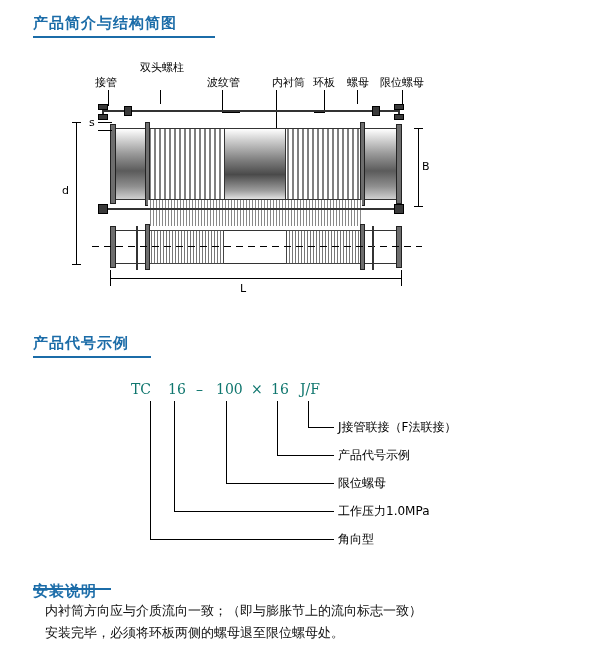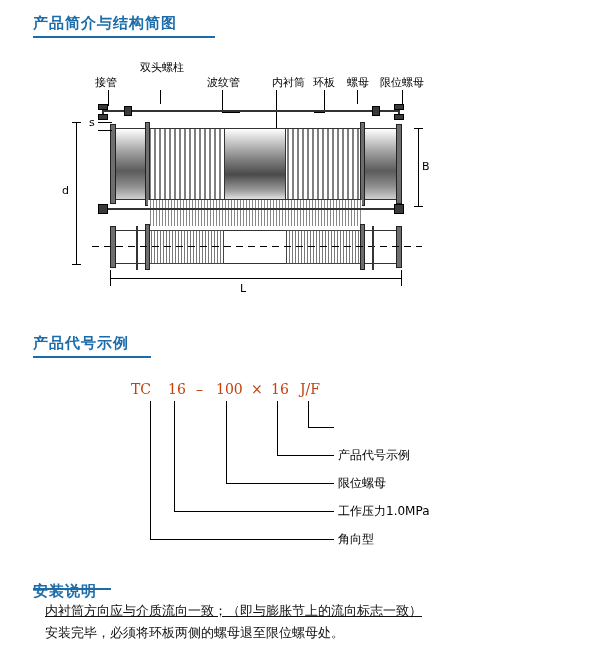--- a/index.html
+++ b/index.html
@@ -130,21 +130,21 @@
     position: absolute;
     left: 0;
     top: 375px;
     width: 600px;
     height: 165px;
   }
   .code-token {
     position: absolute;
     font-family: "DejaVu Serif", "Liberation Serif", serif;
     font-size: 14px;
-    color: #c2410c;
+    color: #0f766e;
     white-space: nowrap;
   }
   .code-desc {
     position: absolute;
     font-size: 12px;
     color: #000;
     white-space: nowrap;
   }
   .vline {
     position: absolute;
@@ -272,23 +272,24 @@
   <div class="vline" style="left:226px; top:26px; height:82px;"></div>
   <div class="vline" style="left:174px; top:26px; height:110px;"></div>
   <div class="vline" style="left:150px; top:26px; height:138px;"></div>
 
   <div class="hline" style="left:308px; top:52px;  width:26px;"></div>
   <div class="hline" style="left:277px; top:80px;  width:57px;"></div>
   <div class="hline" style="left:226px; top:108px; width:108px;"></div>
   <div class="hline" style="left:174px; top:136px; width:160px;"></div>
   <div class="hline" style="left:150px; top:164px; width:184px;"></div>
 
+  <div class="code-desc" style="left:338px; top:44px;">J接管联接（F法联接）</div>
   <div class="code-desc" style="left:338px; top:72px;">产品代号示例</div>
   <div class="code-desc" style="left:338px; top:100px;">限位螺母</div>
   <div class="code-desc" style="left:338px; top:128px;">工作压力1.0MPa</div>
   <div class="code-desc" style="left:338px; top:156px;">角向型</div>
 </div>
 
 <div class="section-title" style="left:33px; top:566px;margin-top:16px;">安装说明</div>
 <div class="title-rule" style="left:33px; top:588px; width:78px;"></div>
 
-<div class="note" style="left:45px; top:600px;text-decoration:underline;">内衬筒方向应与介质流向一致；（即与膨胀节上的流向标志一致）</div>
+<div class="note" style="left:45px; top:600px;">内衬筒方向应与介质流向一致；（即与膨胀节上的流向标志一致）</div>
 <div class="note" style="left:45px; top:622px;">安装完毕，必须将环板两侧的螺母退至限位螺母处。</div>
 
 </body></html>

